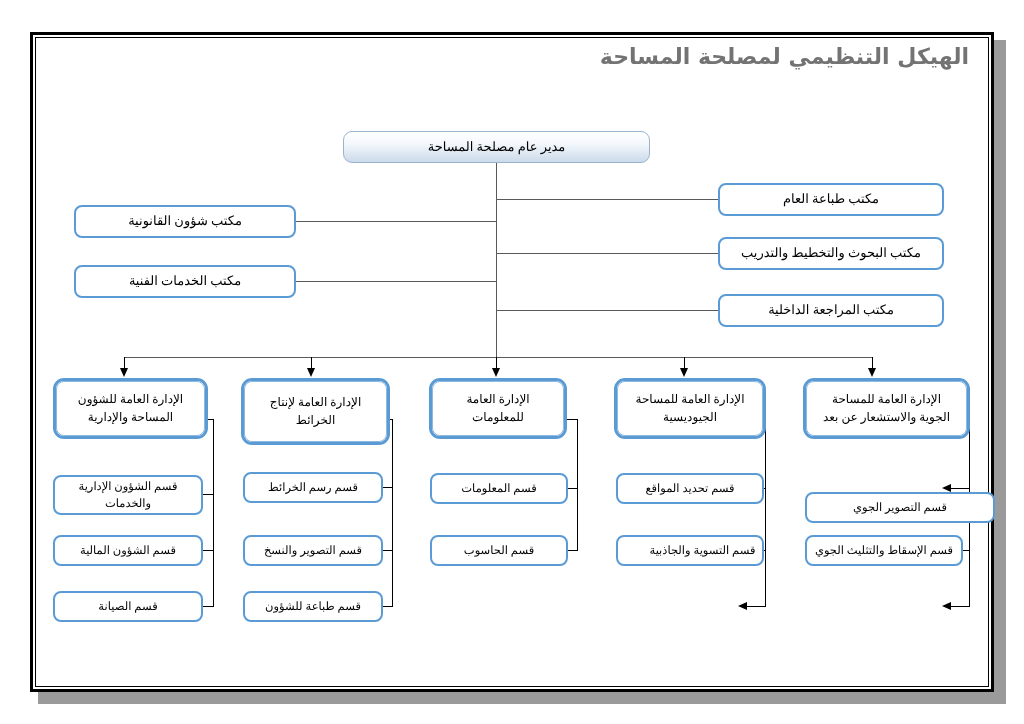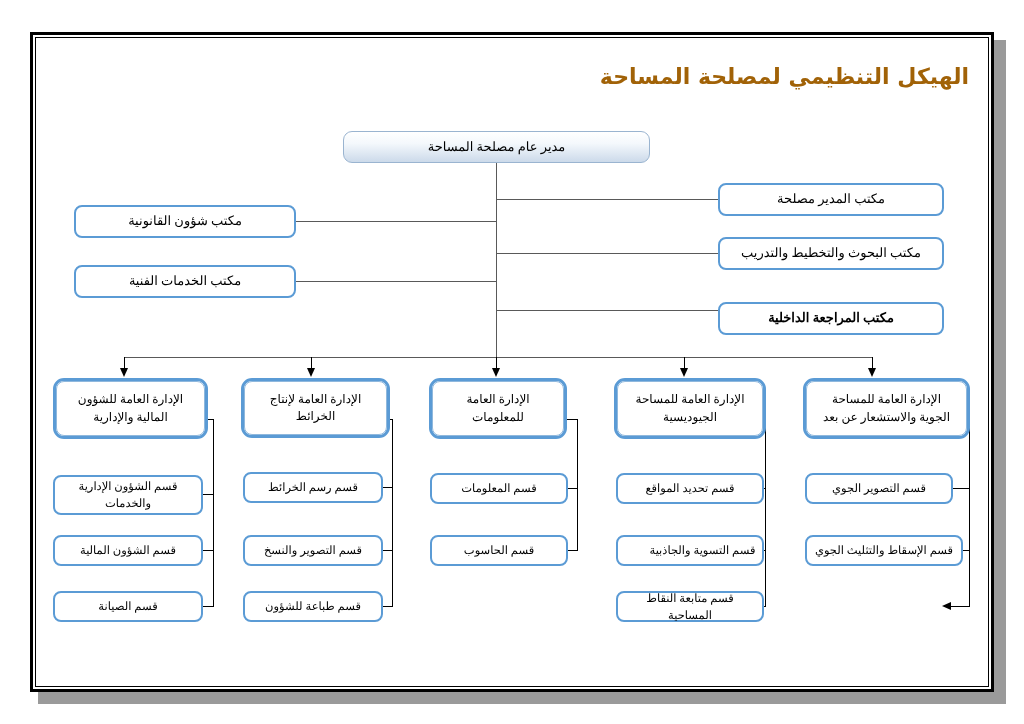--- a/index.html
+++ b/index.html
@@ -46,25 +46,25 @@
     height: 650px;
     border: 1px solid #000000;
     background: #ffffff;
     box-sizing: border-box;
   }
 
   
   .title {
     position: absolute;
     right: 55px;
-    top: 64px;
+    top: 44px;
     font-family: "DejaVu Sans", sans-serif;
     font-size: 22px;
     font-weight: bold;
-    color: #a16207;
+    color: #737373;
     letter-spacing: 0px;
     white-space: nowrap;
     direction: rtl;
   }
 
   
   .node {
     position: absolute;
     box-sizing: border-box;
     display: flex;
@@ -234,53 +234,53 @@
   <div class="conn h black" style="left:949px; top:550px; width:21px;"></div>
   <div class="arrow left" style="left:942px; top:546px;"></div>
   <div class="conn h black" style="left:949px; top:606px; width:21px;"></div>
   <div class="arrow left" style="left:942px; top:602px;"></div>
 
   <div class="node root" style="left:343px; top:131px; width:307px; height:32px;">
     <span>مدير عام مصلحة المساحة</span>
   </div>
 
   <div class="node office" style="left:718px; top:183px; width:226px; height:33px;">
-    <span>مكتب المدير مصلحة</span>
+    <span>مكتب طباعة العام</span>
   </div>
   <div class="node office" style="left:718px; top:237px; width:226px; height:33px;">
     <span>مكتب البحوث والتخطيط والتدريب</span>
   </div>
-  <div class="node office" style="left:718px; top:302px; width:226px; height:33px;font-weight:bold;">
+  <div class="node office" style="left:718px; top:294px; width:226px; height:33px;">
     <span>مكتب المراجعة الداخلية</span>
   </div>
 
   <div class="node office" style="left:74px; top:205px; width:222px; height:33px;">
     <span>مكتب شؤون القانونية</span>
   </div>
   <div class="node office" style="left:74px; top:265px; width:222px; height:33px;">
     <span>مكتب الخدمات الفنية</span>
   </div>
 
   <div class="node dept" style="left:53px; top:378px; width:155px; height:61px;">
     <div class="dept-inner">
       <span>الإدارة العامة للشؤون</span>
-      <span class="line2">المالية والإدارية</span>
+      <span class="line2">المساحة والإدارية</span>
     </div>
   </div>
   <div class="node section" style="left:53px; top:475px; width:150px; height:40px;">
     <span>قسم الشؤون الإدارية والخدمات</span>
   </div>
   <div class="node section" style="left:53px; top:591px; width:150px; height:31px;">
     <span>قسم الصيانة</span>
   </div>
   <div class="node section" style="left:53px; top:535px; width:150px; height:31px;">
     <span>قسم الشؤون المالية</span>
   </div>
 
-  <div class="node dept" style="left:241px; top:378px; width:149px; height:60px;">
+  <div class="node dept" style="left:241px; top:378px; width:149px; height:67px;">
     <div class="dept-inner">
       <span>الإدارة العامة لإنتاج</span>
       <span class="line2">الخرائط</span>
     </div>
   </div>
   <div class="node section" style="left:243px; top:472px; width:140px; height:31px;">
     <span>قسم رسم الخرائط</span>
   </div>
   <div class="node section" style="left:243px; top:535px; width:140px; height:31px;">
     <span>قسم التصوير والنسخ</span>
@@ -307,30 +307,27 @@
       <span>الإدارة العامة للمساحة</span>
       <span class="line2">الجيوديسية</span>
     </div>
   </div>
   <div class="node section" style="left:616px; top:473px; width:148px; height:31px;">
     <span>قسم تحديد المواقع</span>
   </div>
   <div class="node section" style="left:616px; top:535px; width:148px; height:31px;padding-left:31px;">
     <span>قسم التسوية والجاذبية</span>
   </div>
-  <div class="node section" style="left:616px; top:591px; width:148px; height:31px;">
-    <span>قسم متابعة النقاط المساحية</span>
-  </div>
 
   <div class="node dept" style="left:803px; top:378px; width:167px; height:61px;">
     <div class="dept-inner">
       <span>الإدارة العامة للمساحة</span>
       <span class="line2">الجوية والاستشعار عن بعد</span>
     </div>
   </div>
-  <div class="node section" style="left:805px; top:473px; width:148px; height:31px;">
+  <div class="node section" style="left:805px; top:492px; width:190px; height:31px;">
     <span>قسم التصوير الجوي</span>
   </div>
   <div class="node section" style="left:805px; top:535px; width:158px; height:31px;">
     <span>قسم الإسقاط والتثليث الجوي</span>
   </div>
 
 </div>
 
 </body></html>

